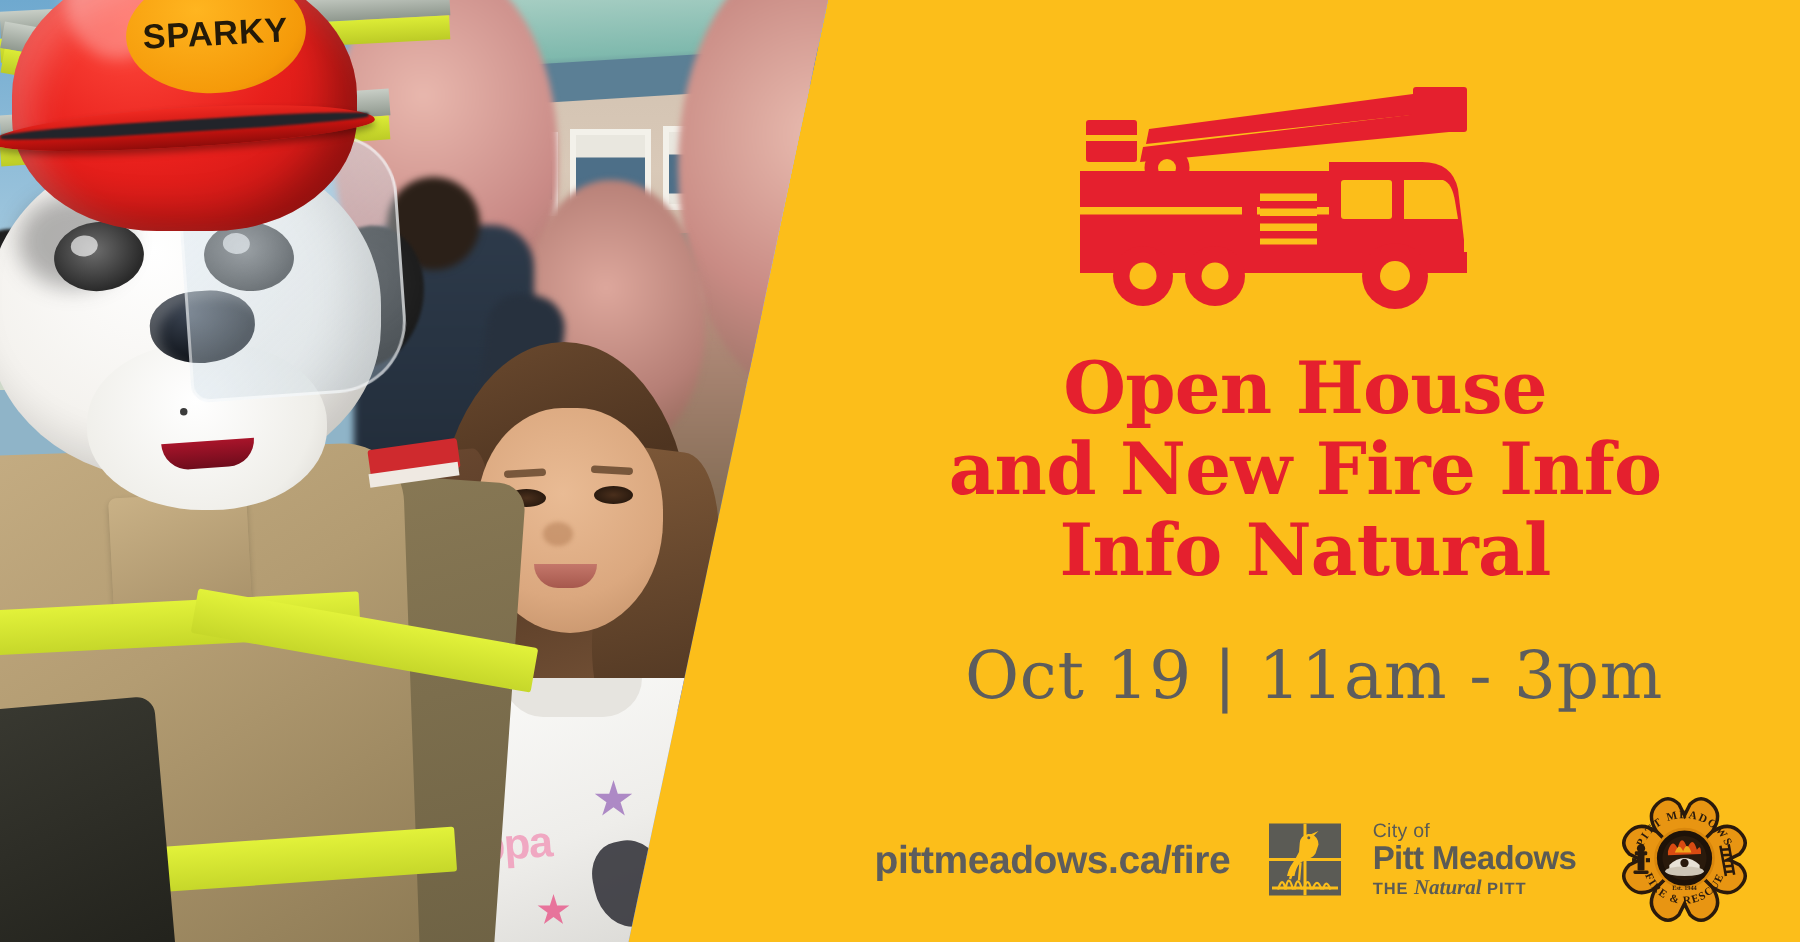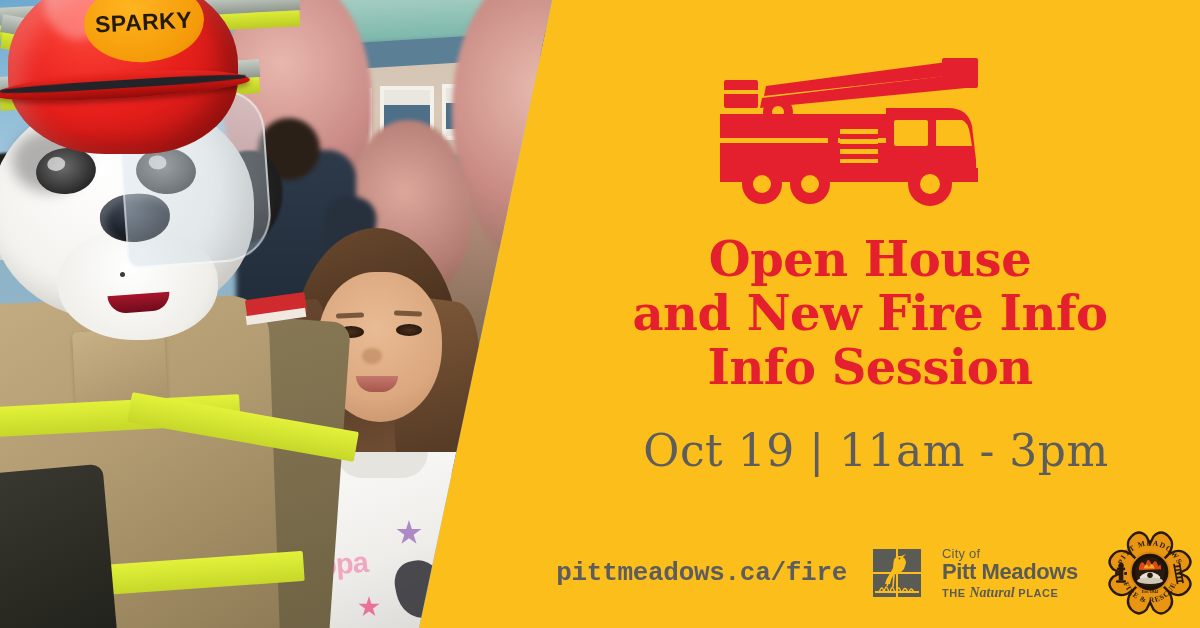--- a/index.html
+++ b/index.html
@@ -197,21 +197,21 @@
 
   
   #dateline{position:absolute;left:552px;top:425px;width:648px;
       text-align:center;color:#5d5d5d;
       font-family:"DejaVu Serif","Liberation Serif",serif;
       font-weight:400;font-size:44px;letter-spacing:.5px;}
 
   
   #footer{position:absolute;left:552px;top:528px;width:648px;height:90px;
       display:flex;align-items:center;justify-content:center;gap:26px;}
-  #url{font-family:Liberation Mono, monospace;font-weight:700;font-size:26px;
+  #url{font-family:Liberation Sans, sans-serif;font-weight:700;font-size:26px;
       color:#5d5d5d;letter-spacing:-.3px;white-space:nowrap;}
 
   
   #citylogo{display:flex;align-items:center;gap:21px;}
   .cl-mark{position:relative;width:48px;height:48px;background:#5b5b55;flex:0 0 auto;}
   .cl-text{line-height:1;color:#5b5b55;font-family:"Liberation Sans",sans-serif;}
   .cl-1{font-size:13px;font-weight:400;letter-spacing:.2px;}
   .cl-2{font-size:22px;font-weight:700;letter-spacing:-.4px;margin-top:1px;}
   .cl-3{font-size:11px;font-weight:700;letter-spacing:.6px;margin-top:3px;}
   .cl-3 em{font-family:Liberation Serif, serif;font-style:italic;
@@ -346,21 +346,21 @@
     <circle cx="62" cy="134" r="9" fill="#FCBE1A"></circle>
     <circle cx="110" cy="134" r="20"></circle>
     <circle cx="110" cy="134" r="9" fill="#FCBE1A"></circle>
     <circle cx="230" cy="134" r="22"></circle>
     <circle cx="230" cy="134" r="10" fill="#FCBE1A"></circle>
   </svg>
 
   <div id="headline">
     <div>Open House</div>
     <div>and New Fire Info</div>
-    <div>Info Session</div>
+    <div>Info Natural</div>
   </div>
 
   <div id="dateline">Oct 19 | 11am - 3pm</div>
 
   <div id="footer">
 
     <div id="url">pittmeadows.ca/fire</div>
 
     <div id="citylogo">
       <div class="cl-mark">
@@ -373,21 +373,21 @@
           <circle cx="26.5" cy="9.5" r="1" fill="#5B5B55"></circle>
           <path d="M18 26 L14 37 M21 26 L20 38" stroke="#FCBE1A" stroke-width="1.6"></path>
 
           <path d="M6 44 Q9 34 11 44 M11 44 Q13 32 16 44 M17 44 Q19 33 22 44 M23 44 Q26 34 28 44 M29 44 Q32 35 35 44 M36 44 Q38 36 41 44" stroke="#FCBE1A" stroke-width="1.5" fill="none"></path>
           <rect x="2" y="42" width="44" height="2" fill="#FCBE1A"></rect>
         </svg>
       </div>
       <div class="cl-text">
         <div class="cl-1">City of</div>
         <div class="cl-2">Pitt Meadows</div>
-        <div class="cl-3"><span>THE </span><em>Natural</em><span> PLACE</span></div>
+        <div class="cl-3"><span>THE </span><em>Natural</em><span> PITT</span></div>
       </div>
     </div>
 
     <div id="crest">
       <svg width="92" height="92" viewBox="0 0 100 100" aria-hidden="true">
         <defs>
           <path id="arcTop" d="M18,52 A32,32 0 0 1 82,52"></path>
           <path id="arcBot" d="M20,52 A30,30 0 0 0 80,52"></path>
         </defs>
 

